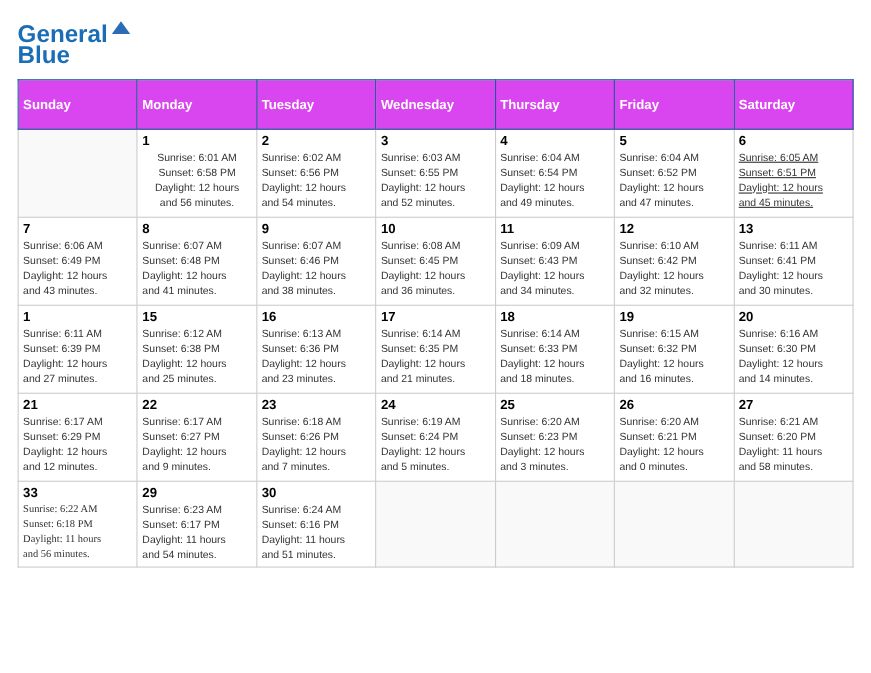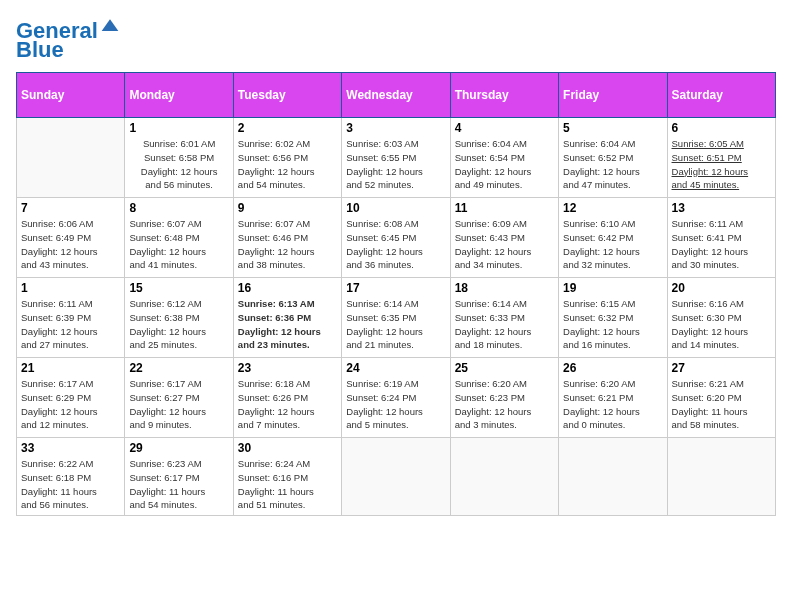--- a/index.html
+++ b/index.html
@@ -237,21 +237,21 @@
           </td>
           <td>
             <div class="day-number">15</div>
             <div class="day-info" style="white-space: pre-line;">Sunrise: 6:12 AM
 Sunset: 6:38 PM
 Daylight: 12 hours
 and 25 minutes.</div>
           </td>
           <td>
             <div class="day-number">16</div>
-            <div class="day-info" style="white-space: pre-line; font-weight: bold;">Sunrise: 6:13 AM
+            <div class="day-info" style="white-space: pre-line;">Sunrise: 6:13 AM
 Sunset: 6:36 PM
 Daylight: 12 hours
 and 23 minutes.</div>
           </td>
           <td>
             <div class="day-number">17</div>
             <div class="day-info" style="white-space: pre-line;">Sunrise: 6:14 AM
 Sunset: 6:35 PM
 Daylight: 12 hours
 and 21 minutes.</div>
@@ -325,21 +325,21 @@
             <div class="day-number">27</div>
             <div class="day-info" style="white-space: pre-line;">Sunrise: 6:21 AM
 Sunset: 6:20 PM
 Daylight: 11 hours
 and 58 minutes.</div>
           </td>
         </tr>
         <tr class="last-row">
           <td>
             <div class="day-number">33</div>
-            <div class="day-info" style="white-space: pre-line;">Sunrise: 6:22 AM
+            <div class="day-info" style="white-space: pre-line; font-family: Liberation Serif, serif;">Sunrise: 6:22 AM
 Sunset: 6:18 PM
 Daylight: 11 hours
 and 56 minutes.</div>
           </td>
           <td>
             <div class="day-number">29</div>
             <div class="day-info" style="white-space: pre-line;">Sunrise: 6:23 AM
 Sunset: 6:17 PM
 Daylight: 11 hours
 and 54 minutes.</div>

